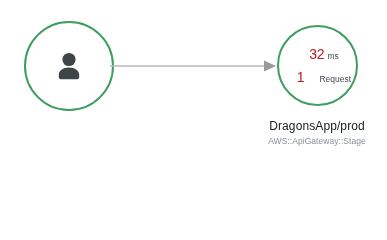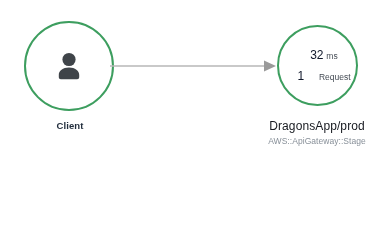--- a/index.html
+++ b/index.html
@@ -93,22 +93,22 @@
   .metric-row {
     display: flex;
     align-items: baseline;
     justify-content: center;
     line-height: 1;
   }
   #metric-latency {
     margin-bottom: 9px;
   }
   .metric-value {
-    font-size: 12px;
-    color: #0f172a;
+    font-size: 14px;
+    color: #b91c1c;
     letter-spacing: -0.2px;
     margin-left: 13px;
   }
   .metric-unit {
     font-size: 8.5px;
     color: #444b54;
     margin-left: 3px;
   }
   #apigw-label {
     left: 0;
@@ -133,21 +133,20 @@
 
 <div id="service-map">
 
   <div class="node" id="client-node">
     <div class="node-circle" id="client-circle">
       <svg id="client-icon" viewBox="0 0 34 34">
         <circle cx="17" cy="10.5" r="6.6" fill="#3f4449"></circle>
         <path d="M17 18.6c-6.2 0-10.2 3.3-10.2 7.2v2.4c0 1.1 0.9 2 2 2h16.4c1.1 0 2-0.9 2-2v-2.4c0-3.9-4-7.2-10.2-7.2z" fill="#3f4449"></path>
       </svg>
     </div>
-    <div class="node-label" id="client-label">Client</div>
   </div>
 
   <svg id="edge-arrow" viewBox="0 0 170 24">
     <line x1="0" y1="12" x2="154" y2="12" stroke="#b7b7b7" stroke-width="1.6"></line>
     <polygon points="154,6.5 166,12 154,17.5" fill="#9a9a9a"></polygon>
   </svg>
 
   <div class="node" id="apigw-node">
     <div class="node-circle" id="apigw-circle">
       <div class="metric-row" id="metric-latency">

